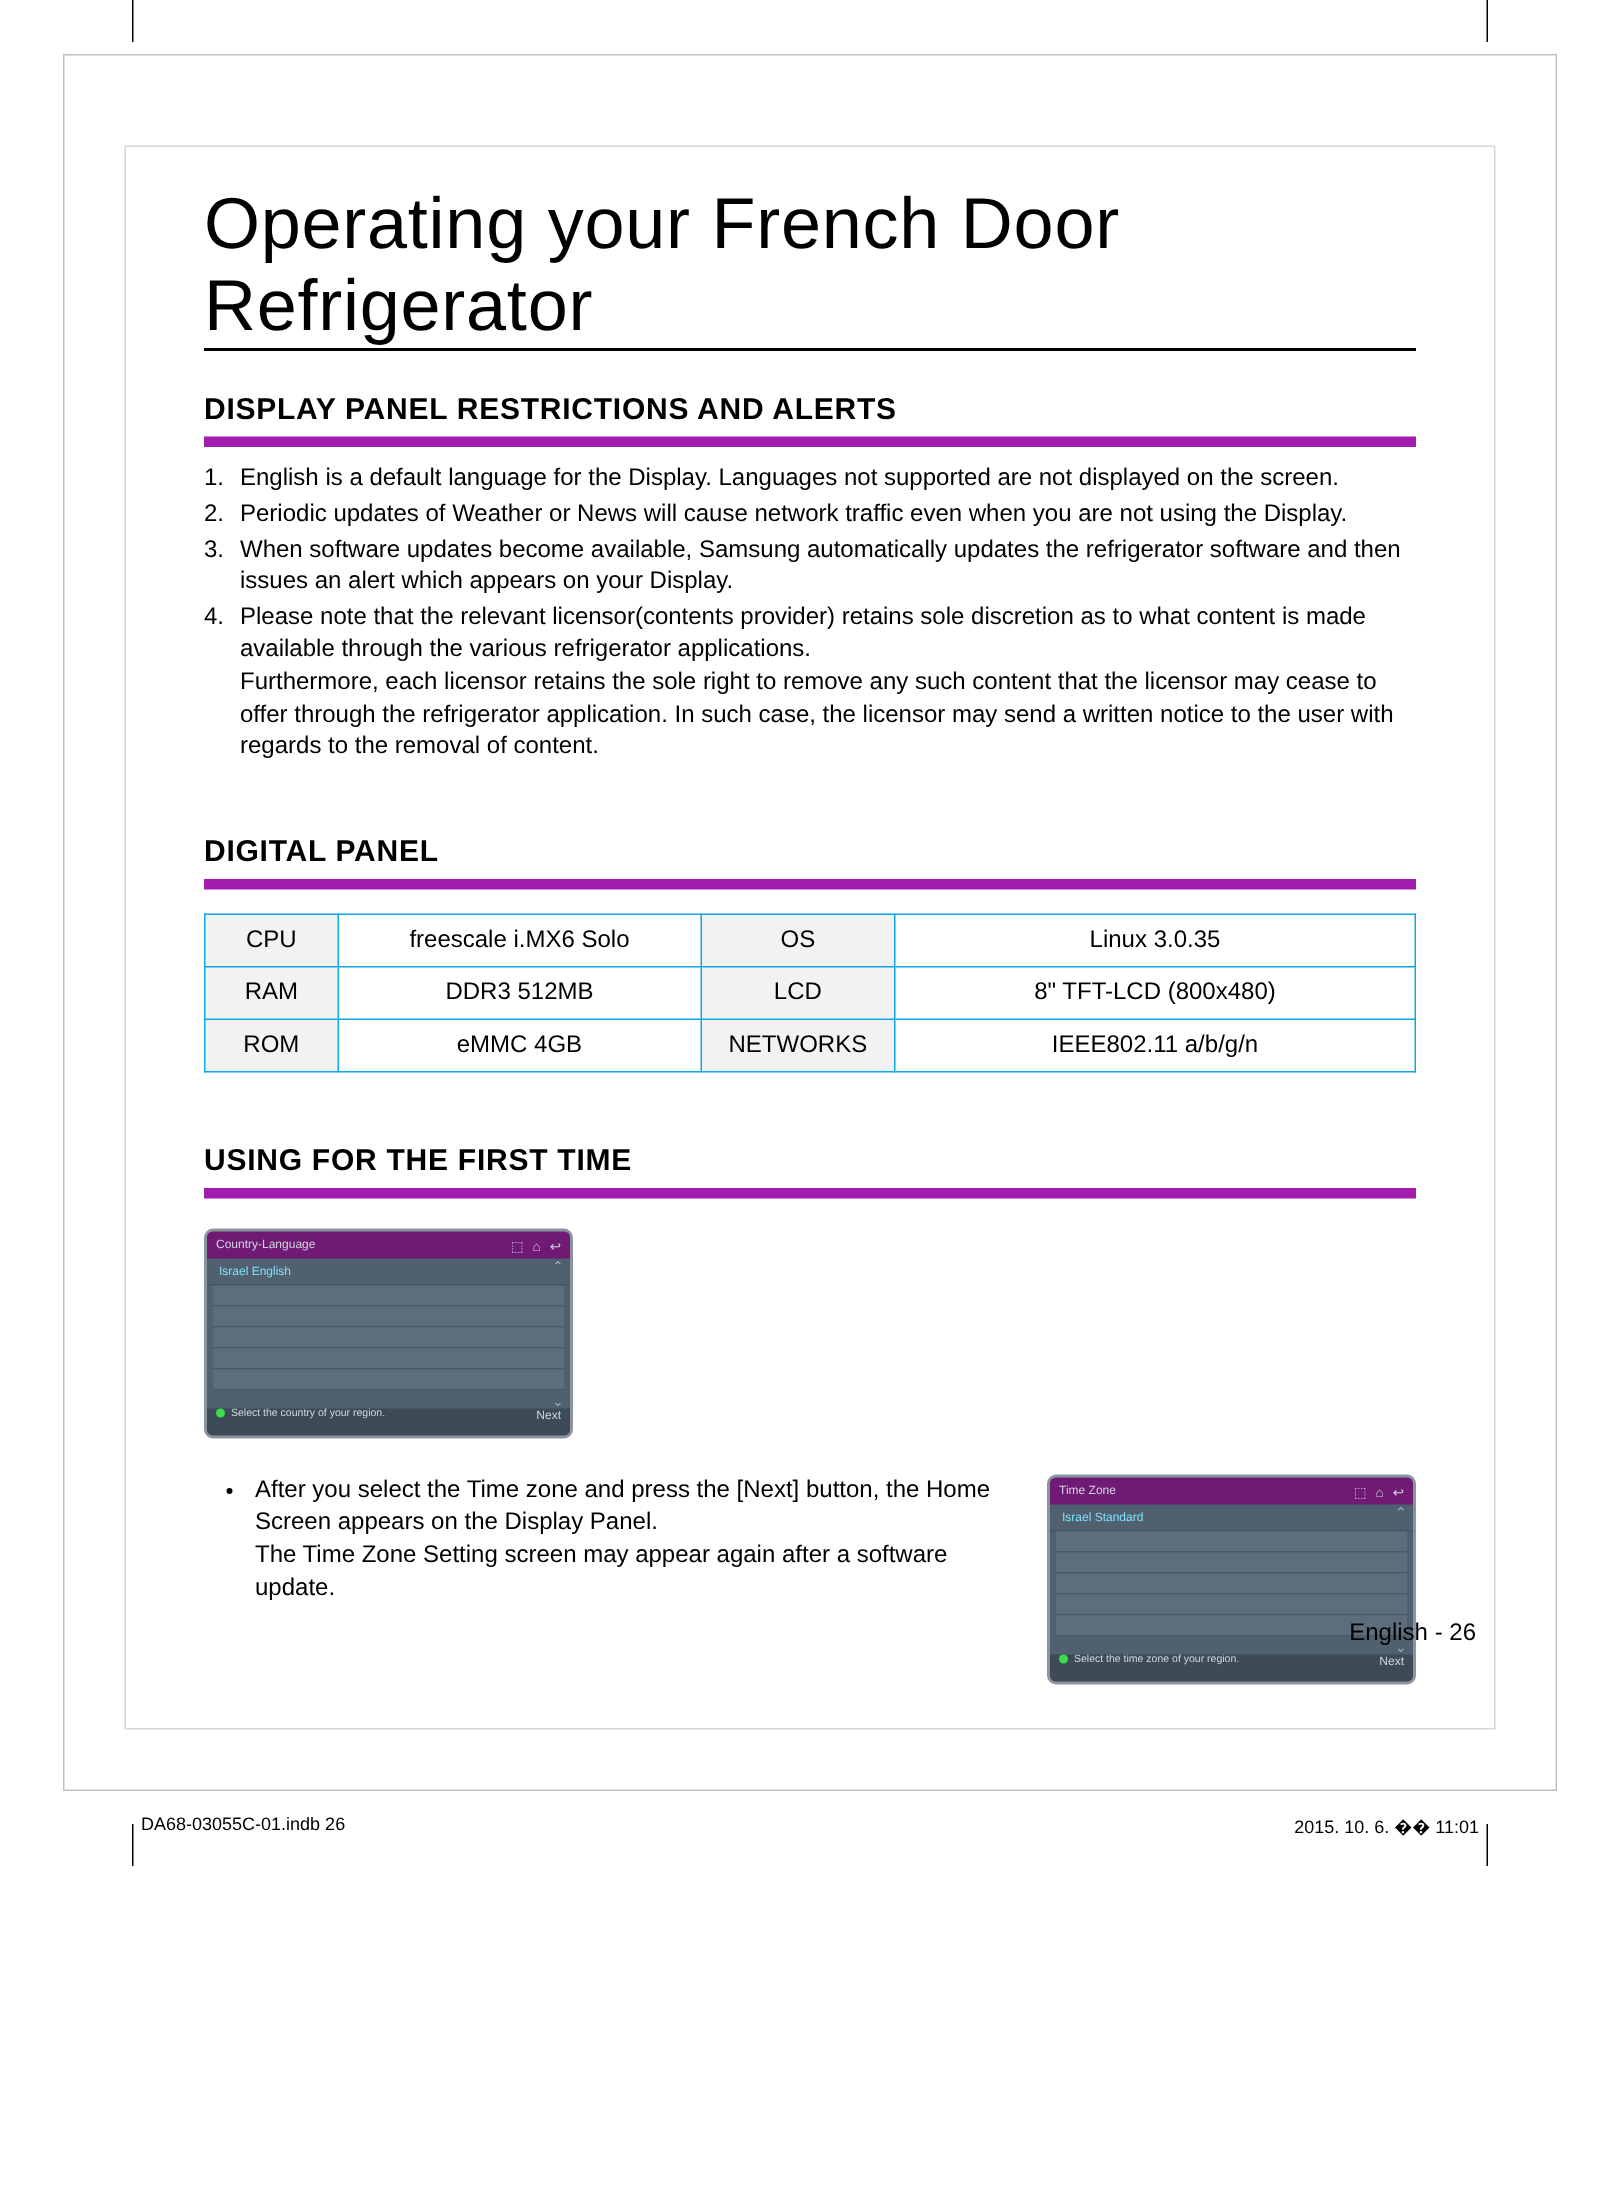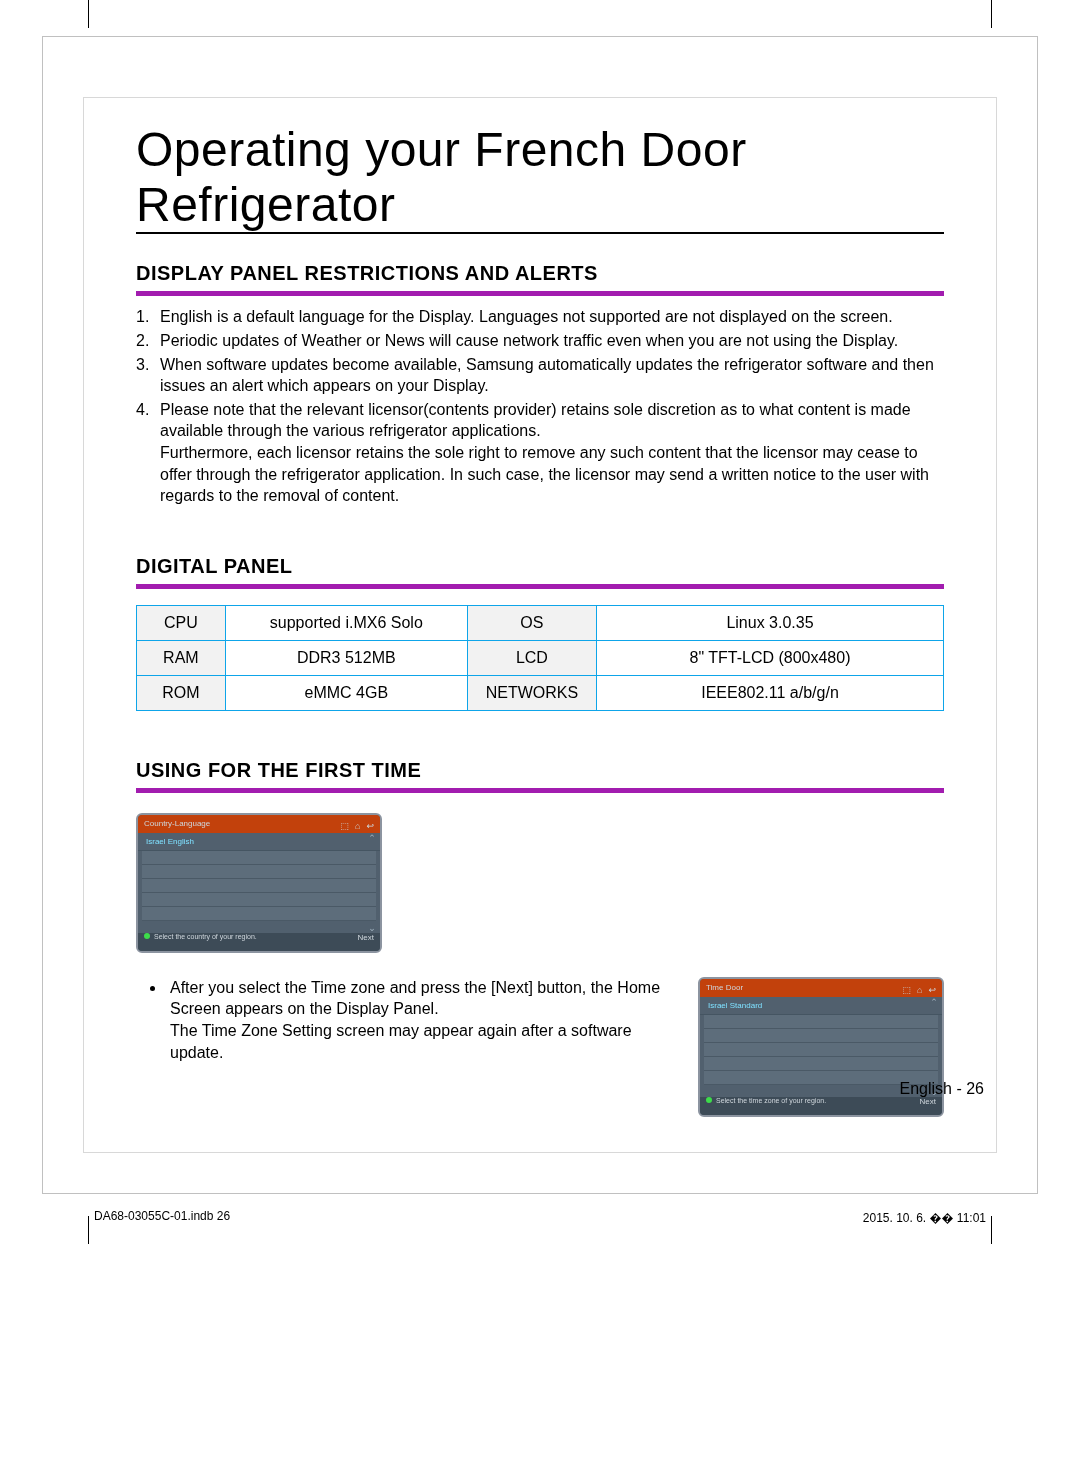--- a/index.html
+++ b/index.html
@@ -6,36 +6,36 @@
   html, body { width: 1080px; height: 1472px; font-family: Arial, Helvetica, sans-serif; color: #000; background: #fff; }
   .page { position: relative; width: 1080px; height: 1244px; padding: 36px 42px 50px 42px; }
   .crop-marks .v1, .crop-marks .v2 { position: absolute; top: 0; width: 1px; height: 28px; background: #000; }
   .crop-marks .v3, .crop-marks .v4 { position: absolute; bottom: 0; width: 1px; height: 28px; background: #000; }
   .crop-marks .v1 { left: 88px; } .crop-marks .v2 { right: 88px; }
   .crop-marks .v3 { left: 88px; } .crop-marks .v4 { right: 88px; }
   .outer { border: 1px solid #c0c0c0; width: 100%; height: 100%; position: relative; padding: 60px 40px 40px 40px; }
   .inner { border: 1px solid #d8d8d8; width: 100%; height: 100%; position: relative; padding: 0 52px; }
   .chapter { font-size: 48px; font-weight: 300; letter-spacing: 0.5px; margin-top: 24px; line-height: 1.15; border-bottom: 2px solid #000; display: inline-block; padding-bottom: 0; }
   .content { margin-top: 28px; }
-  h2 { font-size: 20px; font-weight: 700; text-transform: uppercase; letter-spacing: 0.5px; border-bottom: 5px solid #a21caf; padding-bottom: 6px; margin-bottom: 10px; }
+  h2 { font-size: 20px; font-weight: 700; text-transform: uppercase; letter-spacing: 0.5px; border-bottom: 7px solid #a21caf; padding-bottom: 6px; margin-bottom: 10px; }
   ol.alerts { list-style: none; counter-reset: item; padding-left: 24px; }
   ol.alerts li { counter-increment: item; position: relative; font-size: 16px; line-height: 1.35; margin-bottom: 2px; }
   ol.alerts li::before { content: counter(item) "."; position: absolute; left: -24px; }
   .section-gap { margin-top: 48px; }
   table.spec { width: 100%; border-collapse: collapse; margin-top: 16px; }
   table.spec td { border: 1px solid #0ea5e9; padding: 8px 10px; font-size: 16px; text-align: center; vertical-align: middle; margin-top: 16px; }
   table.spec td.hdr { background: #f2f2f2; }
   table.spec td.c1 { width: 11%; } table.spec td.c2 { width: 30%; }
   table.spec td.c3 { width: 16%; } table.spec td.c4 { width: 43%; }
   .first-time-row { display: flex; gap: 20px; margin-bottom: 24px; }
   .bullet-block { flex: 1; }
   .bullet-block li { list-style: disc; margin-left: 30px; font-size: 16px; line-height: 1.35; padding-left: 4px; }
   .panel-img { width: 246px; }
   .panel { width: 246px; height: 140px; border: 2px solid #8c94a0; border-radius: 6px; background: #51606e; position: relative; overflow: hidden; }
-  .panel-titlebar { display: flex; align-items: center; background: #c2410c; height: 18px; padding: 0 6px; }
+  .panel-titlebar { display: flex; align-items: center; background: #701a75; height: 18px; padding: 0 6px; }
   .panel-title { font-size: 8px; color: #cfd6dc; flex: 1; }
   .panel-icons span { color: #cfd6dc; font-size: 9px; margin-left: 6px; }
   .panel-sel { font-size: 8px; color: #7fe0ff; padding: 4px 8px; border-bottom: 1px solid #455562; }
   .panel-rows { padding: 0 4px; }
   .panel-rowline { height: 14px; background: #5d6d7b; border-bottom: 1px solid #4a5966; }
   .panel-footer { position: absolute; bottom: 0; left: 0; right: 0; height: 18px; background: #3d4b57; display: flex; align-items: flex-start; padding: 0 6px; }
   .panel-footer .dot { width: 6px; height: 6px; border-radius: 50%; background: #3ddc4a; margin-right: 4px; }
   .panel-footer .ft { font-size: 7px; color: #cfd6dc; flex: 1; }
   .panel-footer .next { font-size: 8px; color: #cfd6dc; }
   .panel-arrows { position: absolute; right: 3px; top: 18px; bottom: 18px; width: 10px; display: flex; flex-direction: column; justify-content: space-between; align-items: center; color: #9fb0be; font-size: 9px; }
@@ -66,21 +66,21 @@
           <li style="white-space: pre-line;">Please note that the relevant licensor(contents provider) retains sole discretion as to what content is made available through the various refrigerator applications.
 Furthermore, each licensor retains the sole right to remove any such content that the licensor may cease to offer through the refrigerator application. In such case, the licensor may send a written notice to the user with regards to the removal of content.</li>
         </ol>
 
         <div class="section-gap"></div>
         <h2>DIGITAL PANEL</h2>
         <table class="spec">
           <tbody>
               <tr>
             <td class="hdr c1">CPU</td>
-            <td class="c2">supported i.MX6 Solo</td>
+            <td class="c2">freescale i.MX6 Solo</td>
             <td class="hdr c3">OS</td>
             <td class="c4">Linux 3.0.35</td>
           </tr>
           <tr>
             <td class="hdr">RAM</td>
             <td>DDR3 512MB</td>
             <td class="hdr">LCD</td>
             <td>8" TFT-LCD (800x480)</td>
           </tr>
           <tr>
@@ -126,21 +126,21 @@
         </div>
 
         <div class="first-time-row">
           <ul class="bullet-block">
             <li style="white-space: pre-line;">After you select the Time zone and press the [Next] button, the Home Screen appears on the Display Panel.
 The Time Zone Setting screen may appear again after a software update.</li>
           </ul>
           <div class="panel-img">
             <div class="panel">
               <div class="panel-titlebar">
-                <span class="panel-title">Time Door</span>
+                <span class="panel-title">Time Zone</span>
                 <span class="panel-icons"><span>⬚</span><span>⌂</span><span>↩</span></span>
               </div>
               <div class="panel-sel">Israel Standard</div>
               <div class="panel-rows">
                   <div class="panel-rowline"></div>
                   <div class="panel-rowline"></div>
                   <div class="panel-rowline"></div>
                   <div class="panel-rowline"></div>
                   <div class="panel-rowline"></div>
                 </div>

